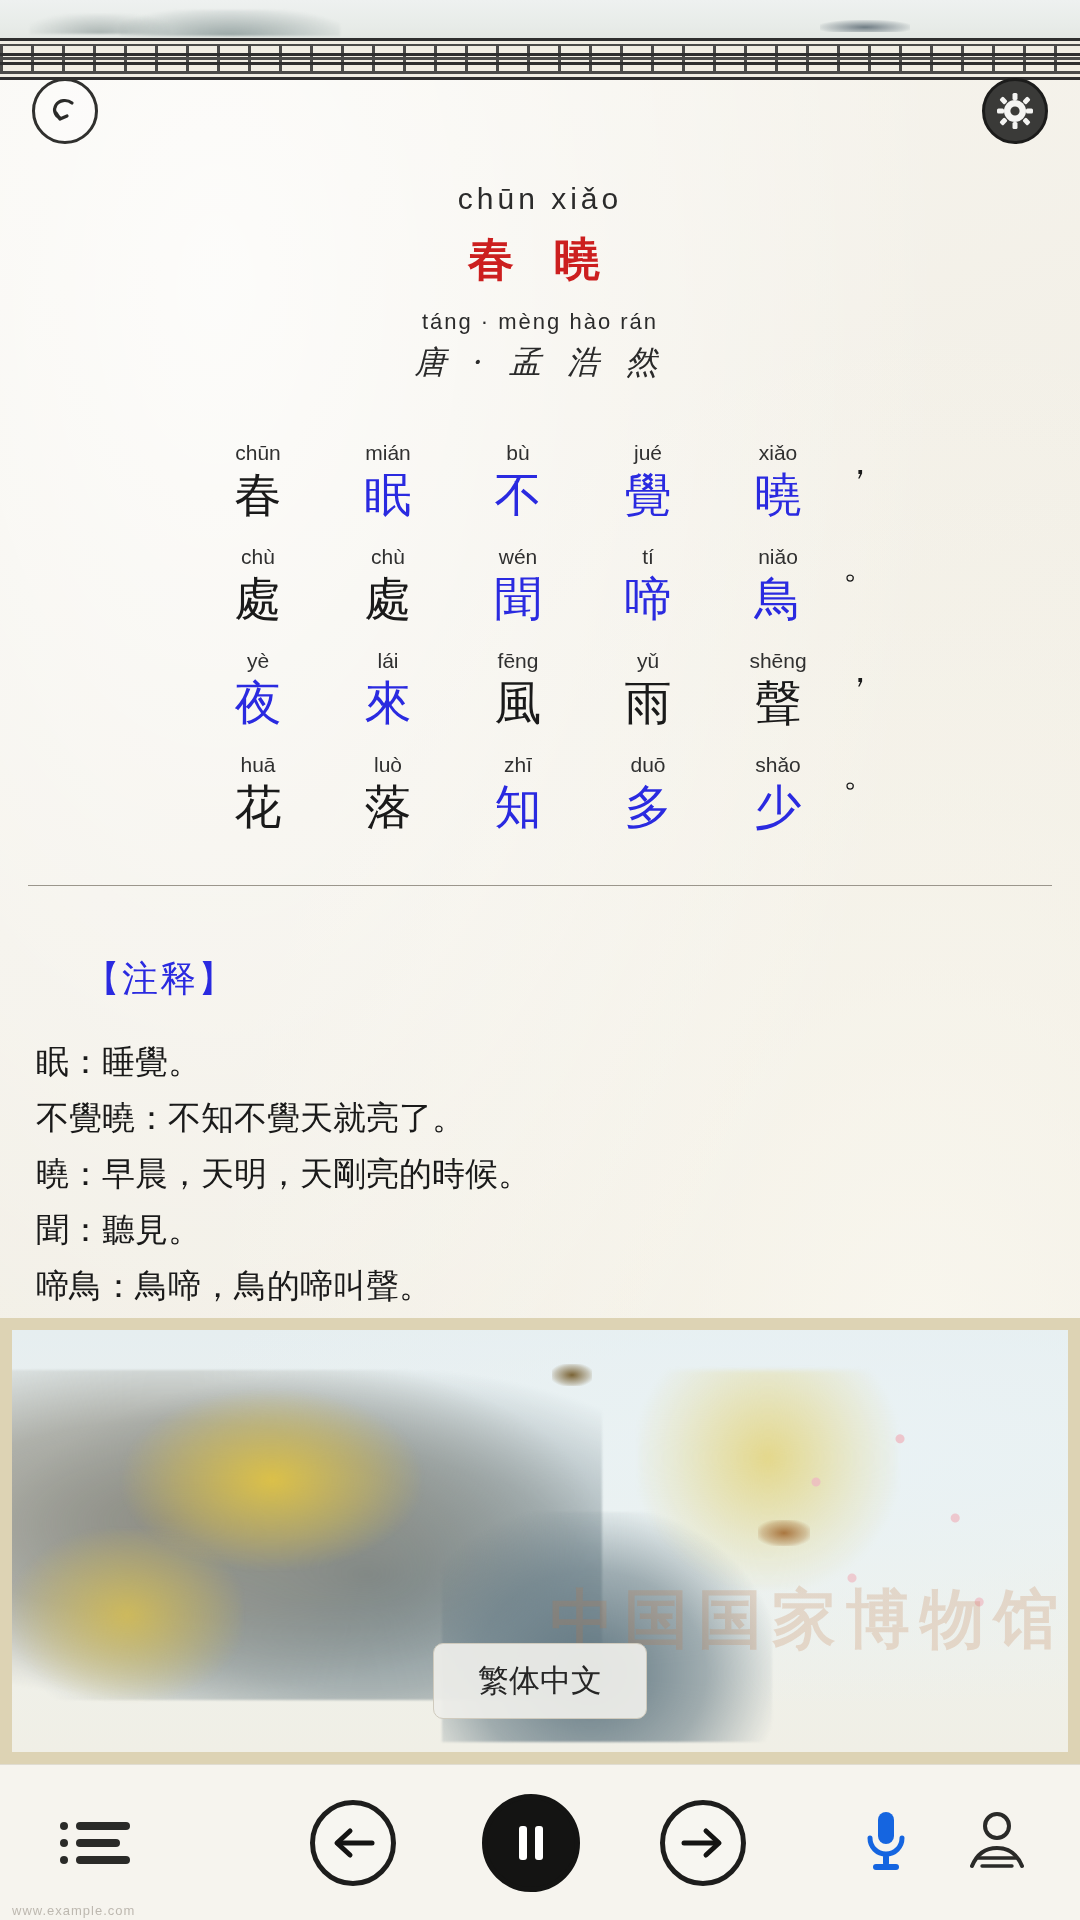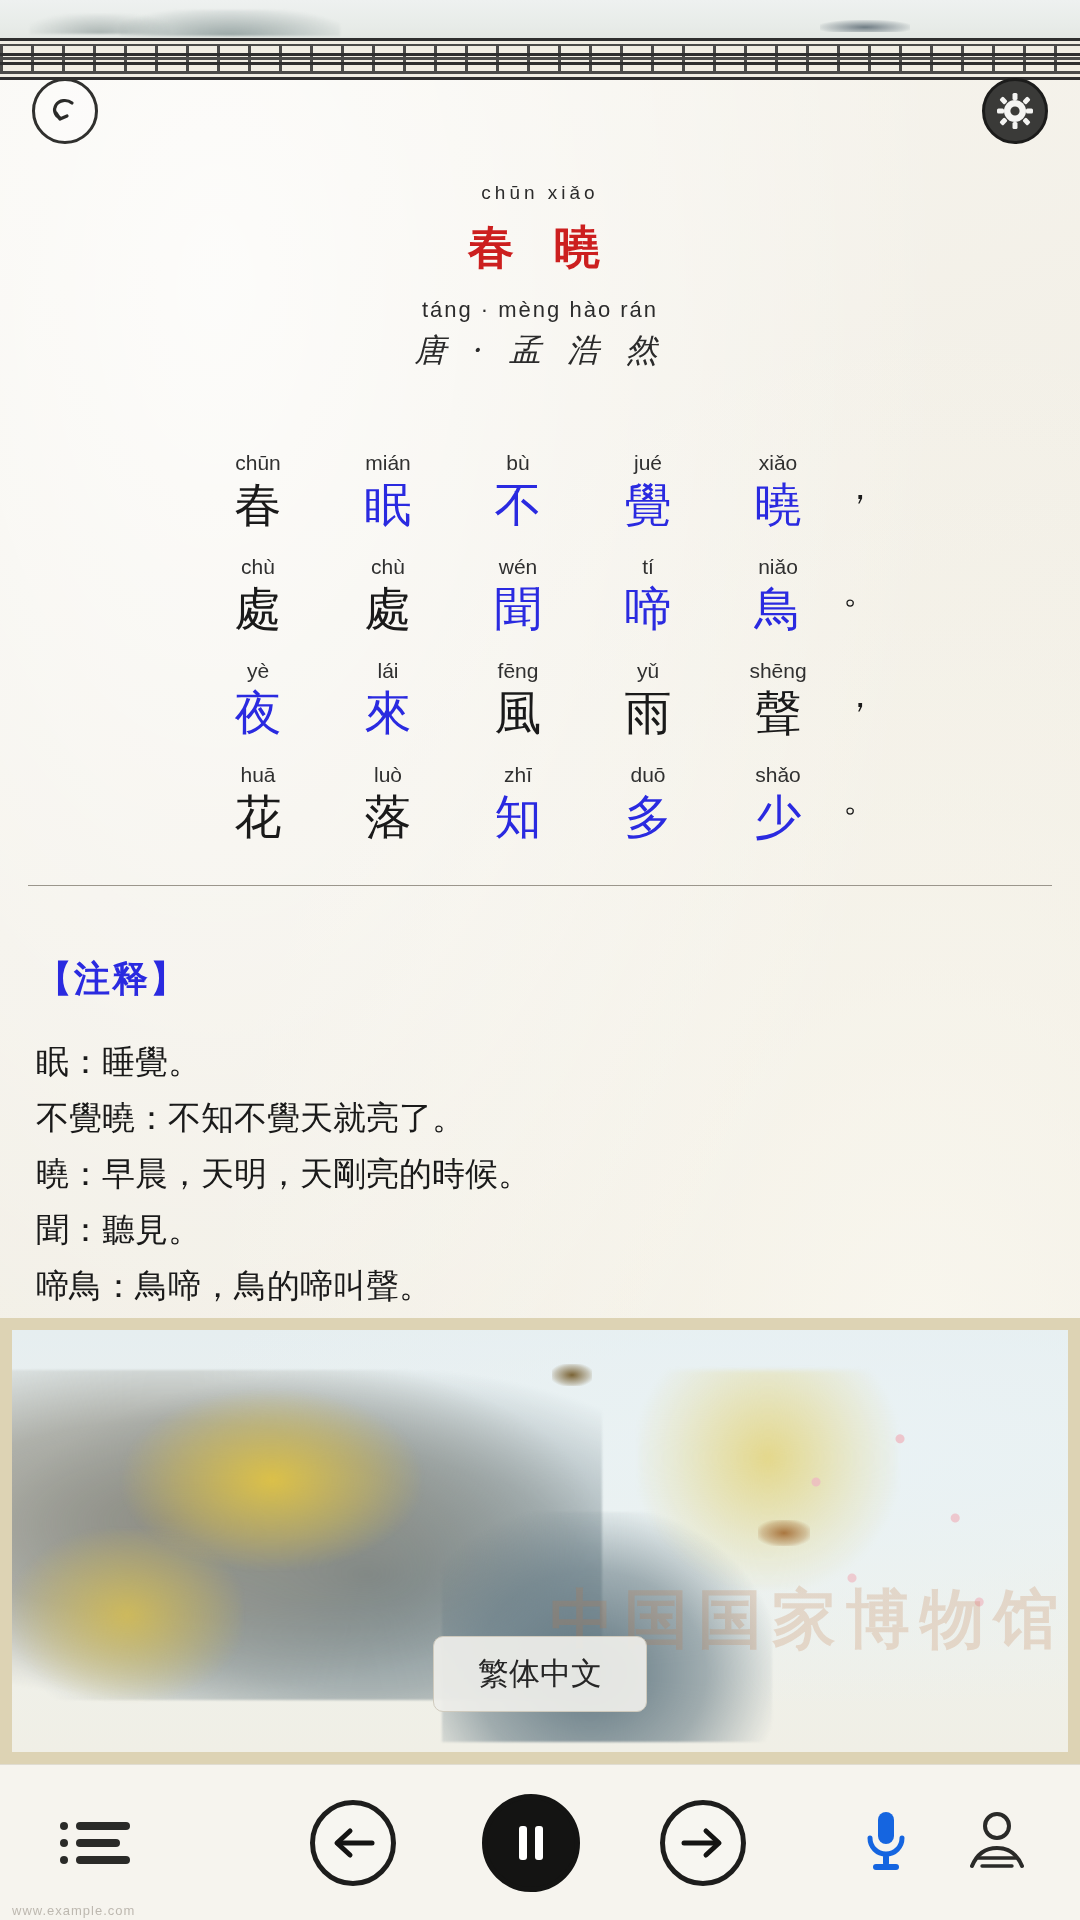--- a/index.html
+++ b/index.html
@@ -67,36 +67,36 @@
     border: 3px solid #30302e;
     background: rgba(255,255,255,0.25);
     display: flex; align-items: center; justify-content: center;
     cursor: pointer;
   }
   #back-btn { left: 32px; top: 78px; }
   #settings-btn { right: 32px; top: 78px; background: #3a3a38; border-color: #1c1c1b; }
 
   
   .poem-head { position: absolute; top: 182px; left: 0; width: 1080px; text-align: center; }
-  .title-pinyin { font-size: 19px; color: #2b2b2b; letter-spacing: 4px; }
+  .title-pinyin { font-size: 30px; color: #2b2b2b; letter-spacing: 4px; }
   .title-han {
     font-size: 46px; color: #cc1f1f; font-weight: bold; letter-spacing: 12px;
     margin-top: 13px; font-family: "DejaVu Serif", serif;
   }
   .author-pinyin { font-size: 22px; color: #2b2b2b; margin-top: 18px; letter-spacing: 2px; }
   .author-han {
     font-size: 32px; color: #2b2b2b; margin-top: 6px; letter-spacing: 8px;
     font-family: "DejaVu Serif", serif;
     font-style: italic;
   }
 
   
   .poem-body { position: absolute; top: 440px; left: 0; width: 1080px; }
   .line {
-    display: flex; align-items: center; justify-content: center;
+    display: flex; align-items: flex-start; justify-content: center;
     height: 104px;
   }
   .char-cell {
     width: 130px; text-align: center;
   }
   .cell-pinyin { font-size: 21px; color: #303030; line-height: 26px; }
   .cell-han {
     font-size: 47px; line-height: 58px; color: #1a1a1a;
     font-family: "DejaVu Serif", serif;
   }
@@ -107,22 +107,23 @@
   }
 
   hr.divider {
     position: absolute; top: 885px; left: 28px; width: 1024px;
     border: none; border-top: 1px solid #9b968c;
   }
 
   
   .notes { position: absolute; top: 955px; left: 36px; width: 1010px; }
   .notes-title {
-    font-size: 36px; color: #2a2ae0; font-weight: bold; letter-spacing: 2px;
+    font-size: 36px; color: #2a2ae0; font-weight: normal; letter-spacing: 2px;
     font-family: "DejaVu Serif", serif;
+    margin-left: 48px;
   }
   .notes-list { margin-top: 30px; }
   .notes-list .note-line {
     font-size: 33px; line-height: 56px; color: #1a1a1a;
     font-family: Liberation Serif, serif;
   }
 
   
   .illustration {
     position: absolute; left: 0; top: 1318px; width: 1080px; height: 446px;
@@ -179,21 +180,21 @@
       radial-gradient(circle at 35% 70%, rgba(238,186,194,0.7) 0 4px, rgba(0,0,0,0) 5px),
       radial-gradient(circle at 88% 80%, rgba(238,186,194,0.7) 0 4px, rgba(0,0,0,0) 5px);
   }
   .ill-watermark {
     position: absolute; left: 0; right: 0; top: 246px; text-align: right;
     font-size: 64px; font-weight: bold; letter-spacing: 10px;
     color: rgba(190,120,70,0.22);
     font-family: "Liberation Serif", serif;
   }
   .lang-pill {
-    position: absolute; left: 50%; transform: translateX(-50%); top: 306px;
+    position: absolute; left: 50%; transform: translateX(-50%); top: 313px;
     padding: 16px 44px; border-radius: 10px;
     background: rgba(238,238,234,0.93);
     border: 1px solid #cfcabd;
     font-size: 31px; color: #262626;
     font-family: "DejaVu Serif", serif;
     cursor: pointer;
   }
 
   
   .toolbar {

